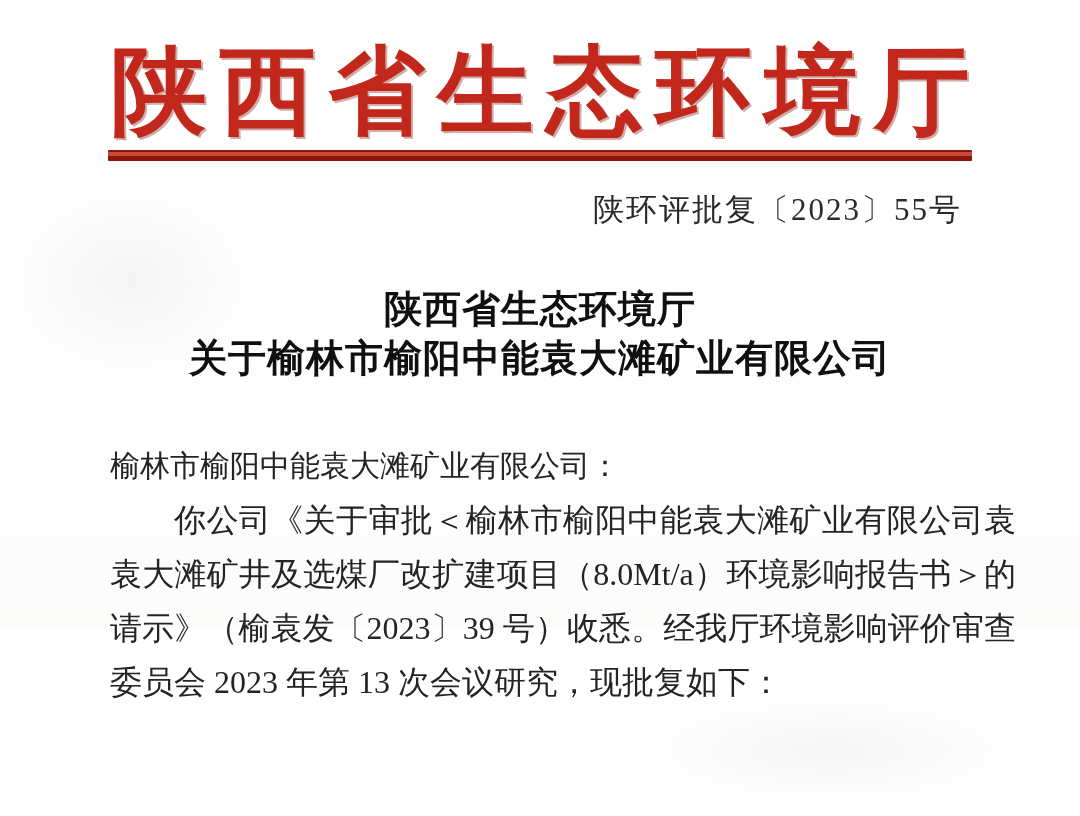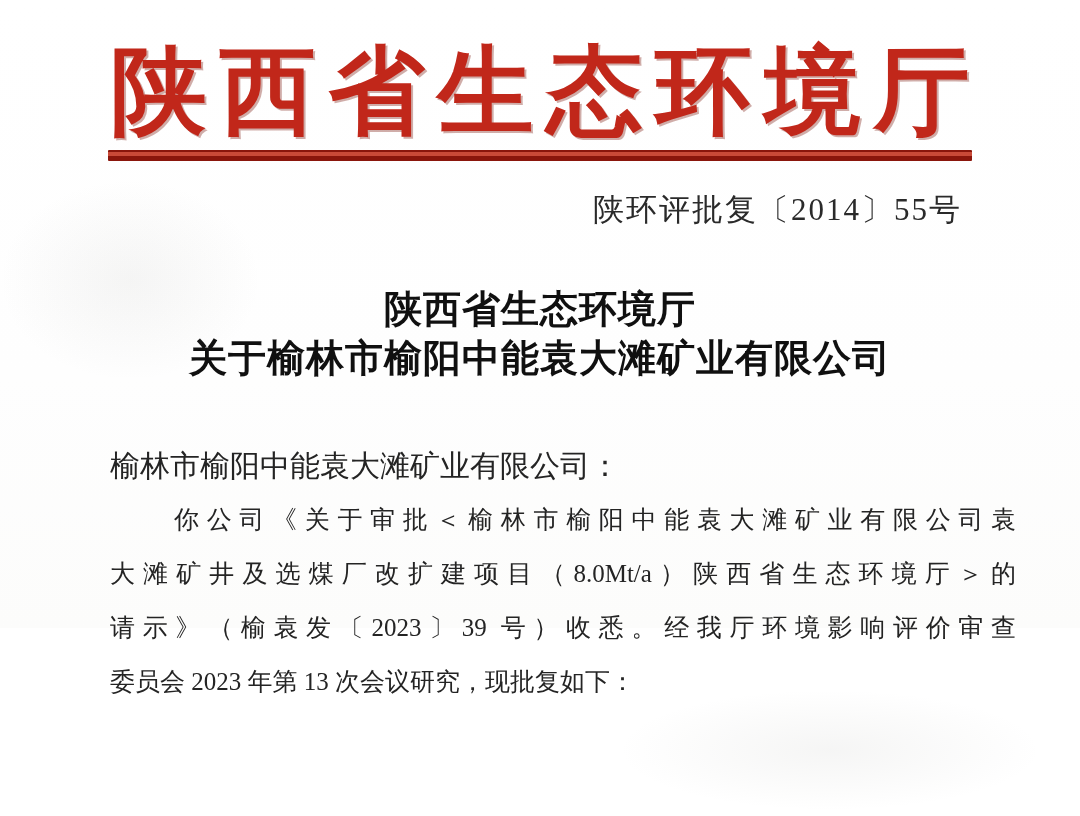--- a/index.html
+++ b/index.html
@@ -71,21 +71,21 @@
   .doc-body {
     margin: 56px 64px 0 110px; 
     color: #242424;
   }
   .salutation {
     font-size: 30px;
     line-height: 54px;
     white-space: nowrap;
   }
   .para-line {
-    font-size: 25px;
+    font-size: 32px;
     line-height: 54px;
     white-space: nowrap;
   }
   .para-line.justified {
     white-space: normal;
     text-align: justify;
     text-align-last: justify;
   }
   .para-line.indent {
     padding-left: 64px;
@@ -102,32 +102,32 @@
 </head>
 <body>
 
 <div class="page">
 
   <div class="letterhead">
     <div class="agency-name">陕西省生态环境厅</div>
     <div class="red-rule"></div>
   </div>
 
-  <div class="doc-number">陕环评批复〔2014〕55号</div>
+  <div class="doc-number">陕环评批复〔2023〕55号</div>
 
   <div class="doc-title">
     <div class="title-line">陕西省生态环境厅</div>
     <div class="title-line">关于榆林市榆阳中能袁大滩矿业有限公司</div>
   </div>
 
   <div class="doc-body">
     <div class="salutation">榆林市榆阳中能袁大滩矿业有限公司：</div>
     <div class="paragraph">
       <div class="para-line justified indent">你公司《关于审批＜榆林市榆阳中能袁大滩矿业有限公司袁</div>
-      <div class="para-line justified">大滩矿井及选煤厂改扩建项目（8.0Mt/a）陕西省生态环境厅＞的</div>
+      <div class="para-line justified">袁大滩矿井及选煤厂改扩建项目（8.0Mt/a）环境影响报告书＞的</div>
       <div class="para-line justified">请示》（榆袁发〔2023〕39 号）收悉。经我厅环境影响评价审查</div>
       <div class="para-line">委员会 2023 年第 13 次会议研究，现批复如下：</div>
     </div>
   </div>
 
   <div class="scan-shade shade-a"></div>
   <div class="scan-shade shade-b"></div>
 
 </div>
 

